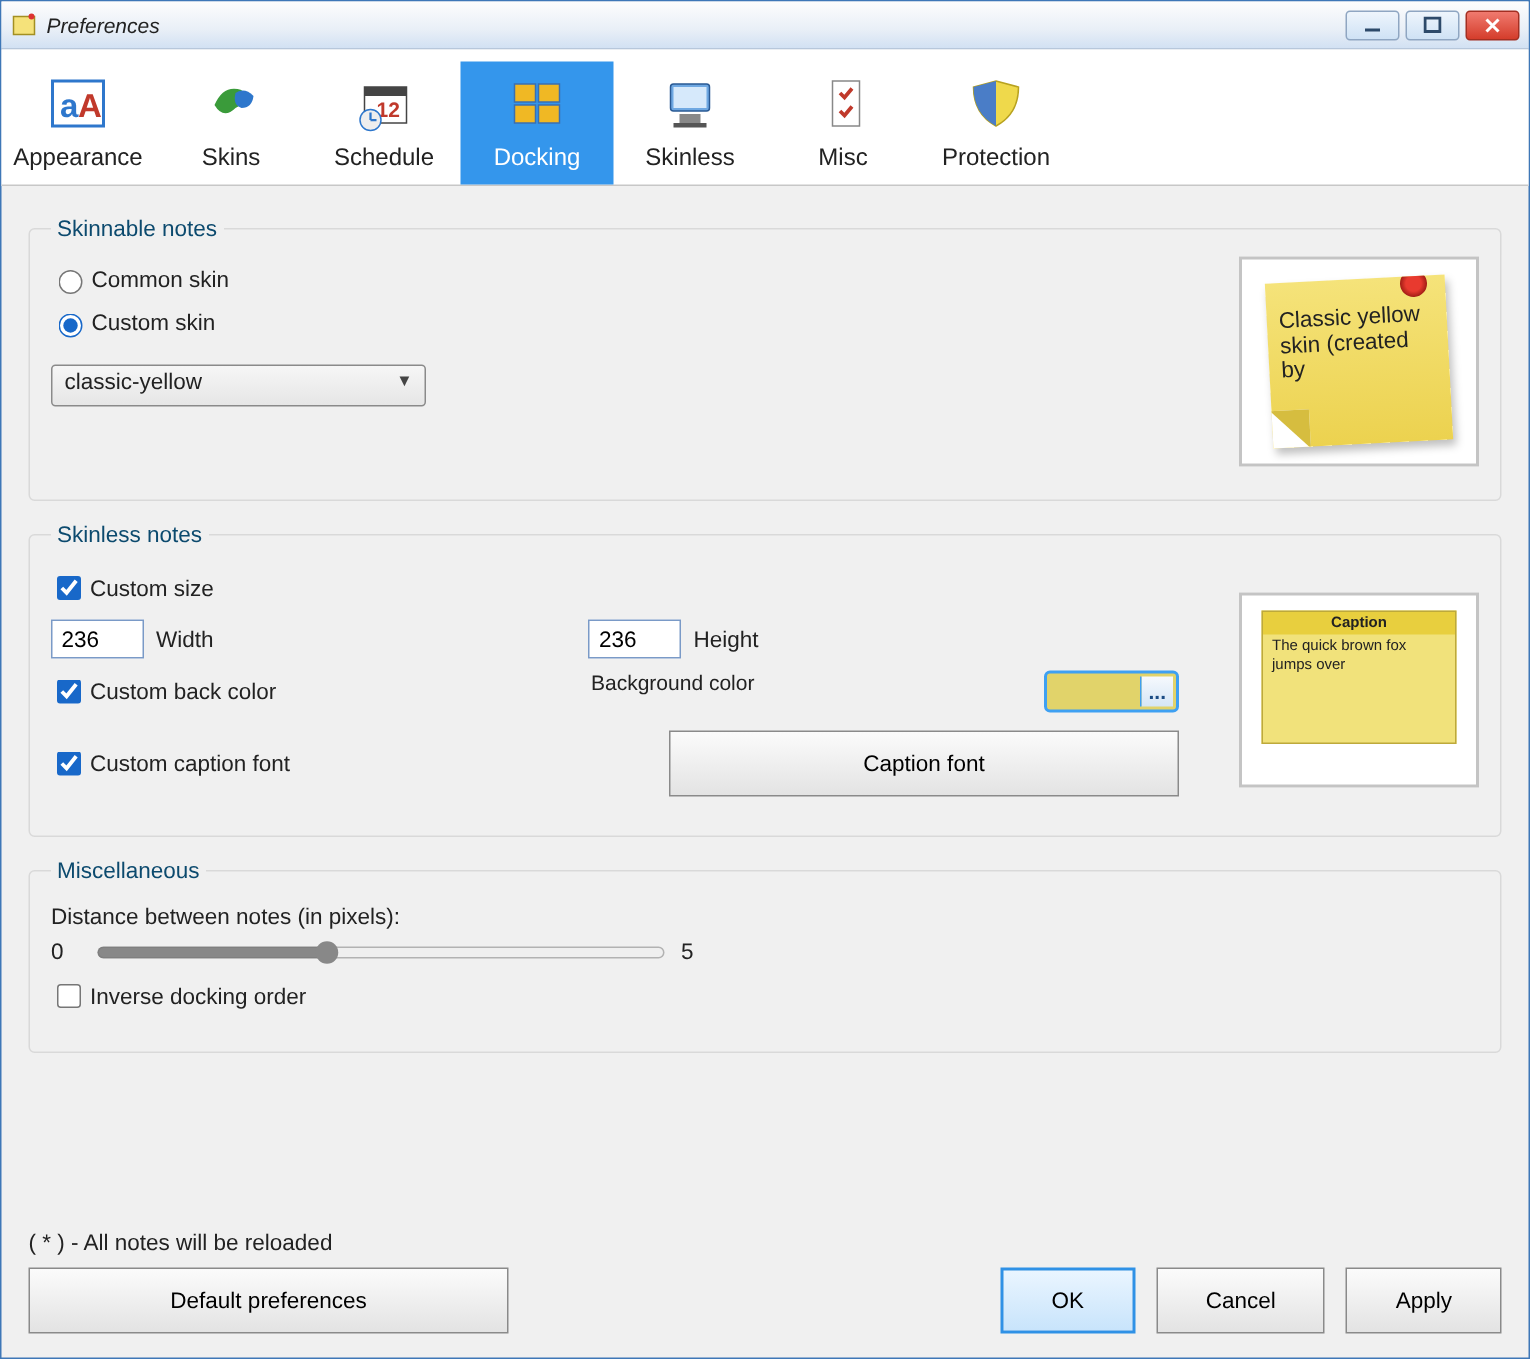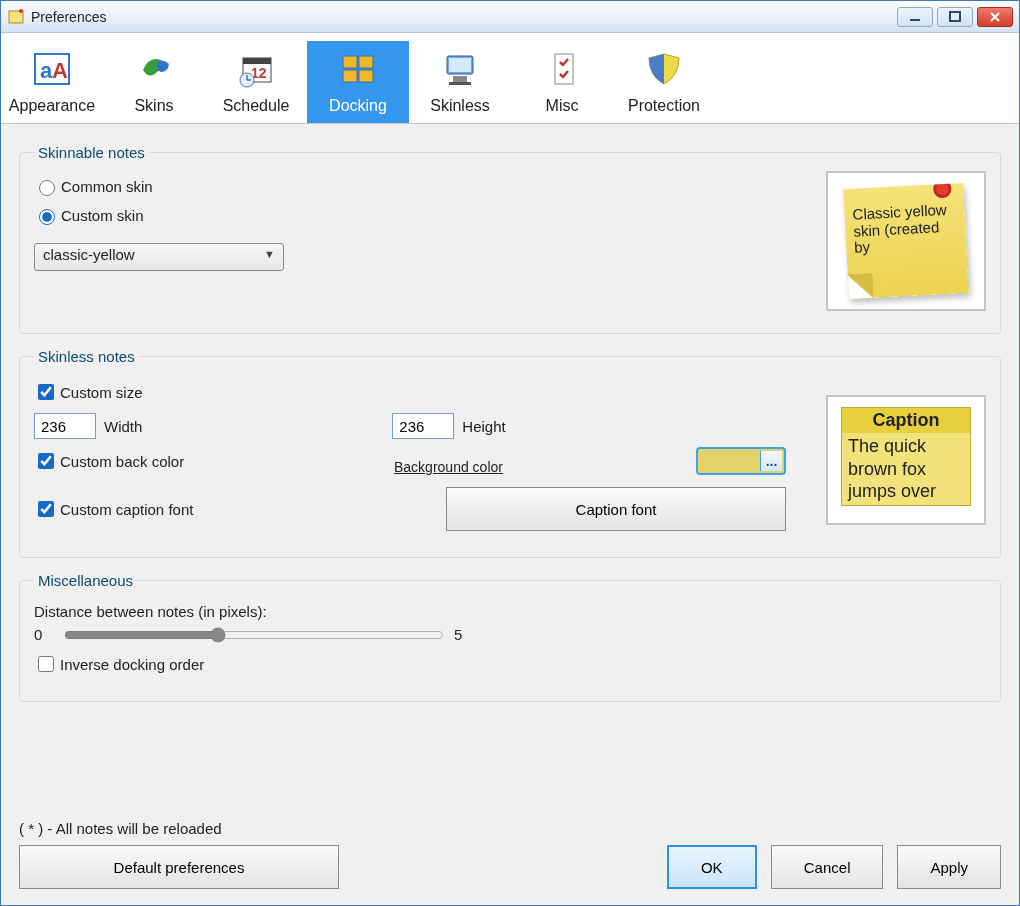--- a/index.html
+++ b/index.html
@@ -1,21 +1,21 @@
 <!DOCTYPE html>
 <html><head>
 <meta charset="utf-8">
 <style>
   * { box-sizing: border-box; }
   html, body { margin: 0; padding: 0; font-family: "Segoe UI", Tahoma, sans-serif; font-size: 14px; color: #222; background: #fff; }
   .window { width: 1020px; height: 906px; background: #f0f0f0; border: 1px solid #3e77b7; display: flex; flex-direction: column; }
   
   .titlebar { height: 32px; background: linear-gradient(#fdfdfd,#e9eff7 60%,#d2e1f3); border-bottom: 1px solid #b7c7db; display: flex; align-items: center; padding: 0 6px 0 6px; }
   .titlebar .app-icon { width: 18px; height: 18px; margin-right: 6px; }
-  .titlebar .title { font-size: 14px; }
+  .titlebar .title { font-size: 14px; font-style: italic; }
   .titlebar .spacer { flex: 1; }
   .winbtn { width: 36px; height: 20px; margin-left: 4px; border-radius: 3px; border: 1px solid #8fa6c2; background: linear-gradient(#eef5fc,#cfe2f5); display: flex; align-items: center; justify-content: center; }
   .winbtn.close { background: linear-gradient(#f07a6f,#d43d2b); border-color: #a32f22; color: #fff; }
   
   .tabs { background: #fff; border-bottom: 1px solid #c7c7c7; display: flex; align-items: flex-end; padding: 8px 0 0 0; }
   .tab { width: 102px; text-align: center; padding: 4px 0 8px 0; cursor: pointer; }
   .tab .icon { height: 48px; display: flex; align-items: center; justify-content: center; margin-bottom: 4px; }
   .tab.selected { background: #3496ec; color: #fff; }
   .tab .label { font-size: 16px; }
   
@@ -32,21 +32,21 @@
   .sticky-note .fold { position:absolute; bottom:-1px; left:-1px; width:0; height:0; border-right:26px solid #d6bd3f; border-bottom:26px solid #fff; }
   .num-input { width: 62px; height: 26px; border: 1px solid #7a9ac7; background: #fff; padding: 2px 6px; font-size: 15px; text-align:left; }
   .field-row { display: flex; align-items: center; margin: 8px 0; }
   .field-row .lbl { margin-left: 8px; font-size: 15px; }
   .skinless-grid { display: grid; grid-template-columns: 360px 1fr 200px; align-items: center; row-gap: 12px; }
   .colorbtn { width: 90px; height: 28px; border: 2px solid #3ea0f2; border-radius: 4px; background: #e1d36a; position: relative; }
   .colorbtn .dots { position:absolute; right:2px; top:2px; bottom:2px; width:22px; background:linear-gradient(#f6f9fd,#d5e6f6); border-left:1px solid #3ea0f2; display:flex; align-items:center; justify-content:center; font-weight:bold; color:#1b4c84;}
   .btn { height: 44px; border: 1px solid #8a8a8a; border-radius: 0; background: linear-gradient(#fbfbfb,#e3e3e3); font-size: 15px; padding: 0 32px; cursor: pointer; }
   .btn.wide { width: 340px; }
   .preview-box.skinless { top: 30px; height: 130px; padding:10px; align-items:flex-start; }
-  .skinless-note { width:130px; background:#f1e27b; border:1px solid #bda93b; font-size:18px; text-align:left; overflow:hidden;}
+  .skinless-note { width:130px; background:#f1e27b; border:1px solid #bda93b; font-size:10px; text-align:left; overflow:hidden;}
   .skinless-note .cap { background:#e8cf3e; font-weight:bold; text-align:center; padding:2px 0; }
   .skinless-note .body { padding: 2px 6px; line-height:1.25; height:72px; }
   .slider-row { display:flex; align-items:center; margin:4px 0 10px 0; }
   .slider-row .sl-min, .slider-row .sl-max { width:20px; font-size:15px; }
   input[type=range] { width: 380px; margin: 0 10px; accent-color:#888; }
   .footer { padding: 10px 18px 16px 18px; }
   .footnote { font-size: 15px; margin-bottom: 8px; }
   .footer-btns { display:flex; }
   .footer-btns .btn { min-width: 90px; margin-left: 14px; }
   .footer-btns .btn.first { margin-left:0; width:320px;}
@@ -196,21 +196,21 @@
         <span style="width:250px"></span>
         <input class="num-input" value="236" style="">
         <span class="lbl">Height</span>
       </div>
 
       <div class="skinless-grid">
         <div class="cb-row" style="margin:0;">
           <input type="checkbox" checked="" style="">
           <span>Custom back color</span>
         </div>
-        <div style="display:flex; align-items:flex-end;text-decoration:underline;">
+        <div style="display:flex; align-items:flex-start;">
           <span>Background color</span>
           <span style="flex:1"></span>
           <div class="colorbtn">
             <div class="dots">...</div>
           </div>
         </div>
         <div></div>
 
         <div class="cb-row" style="margin:0;">
           <input type="checkbox" checked="" style="">

